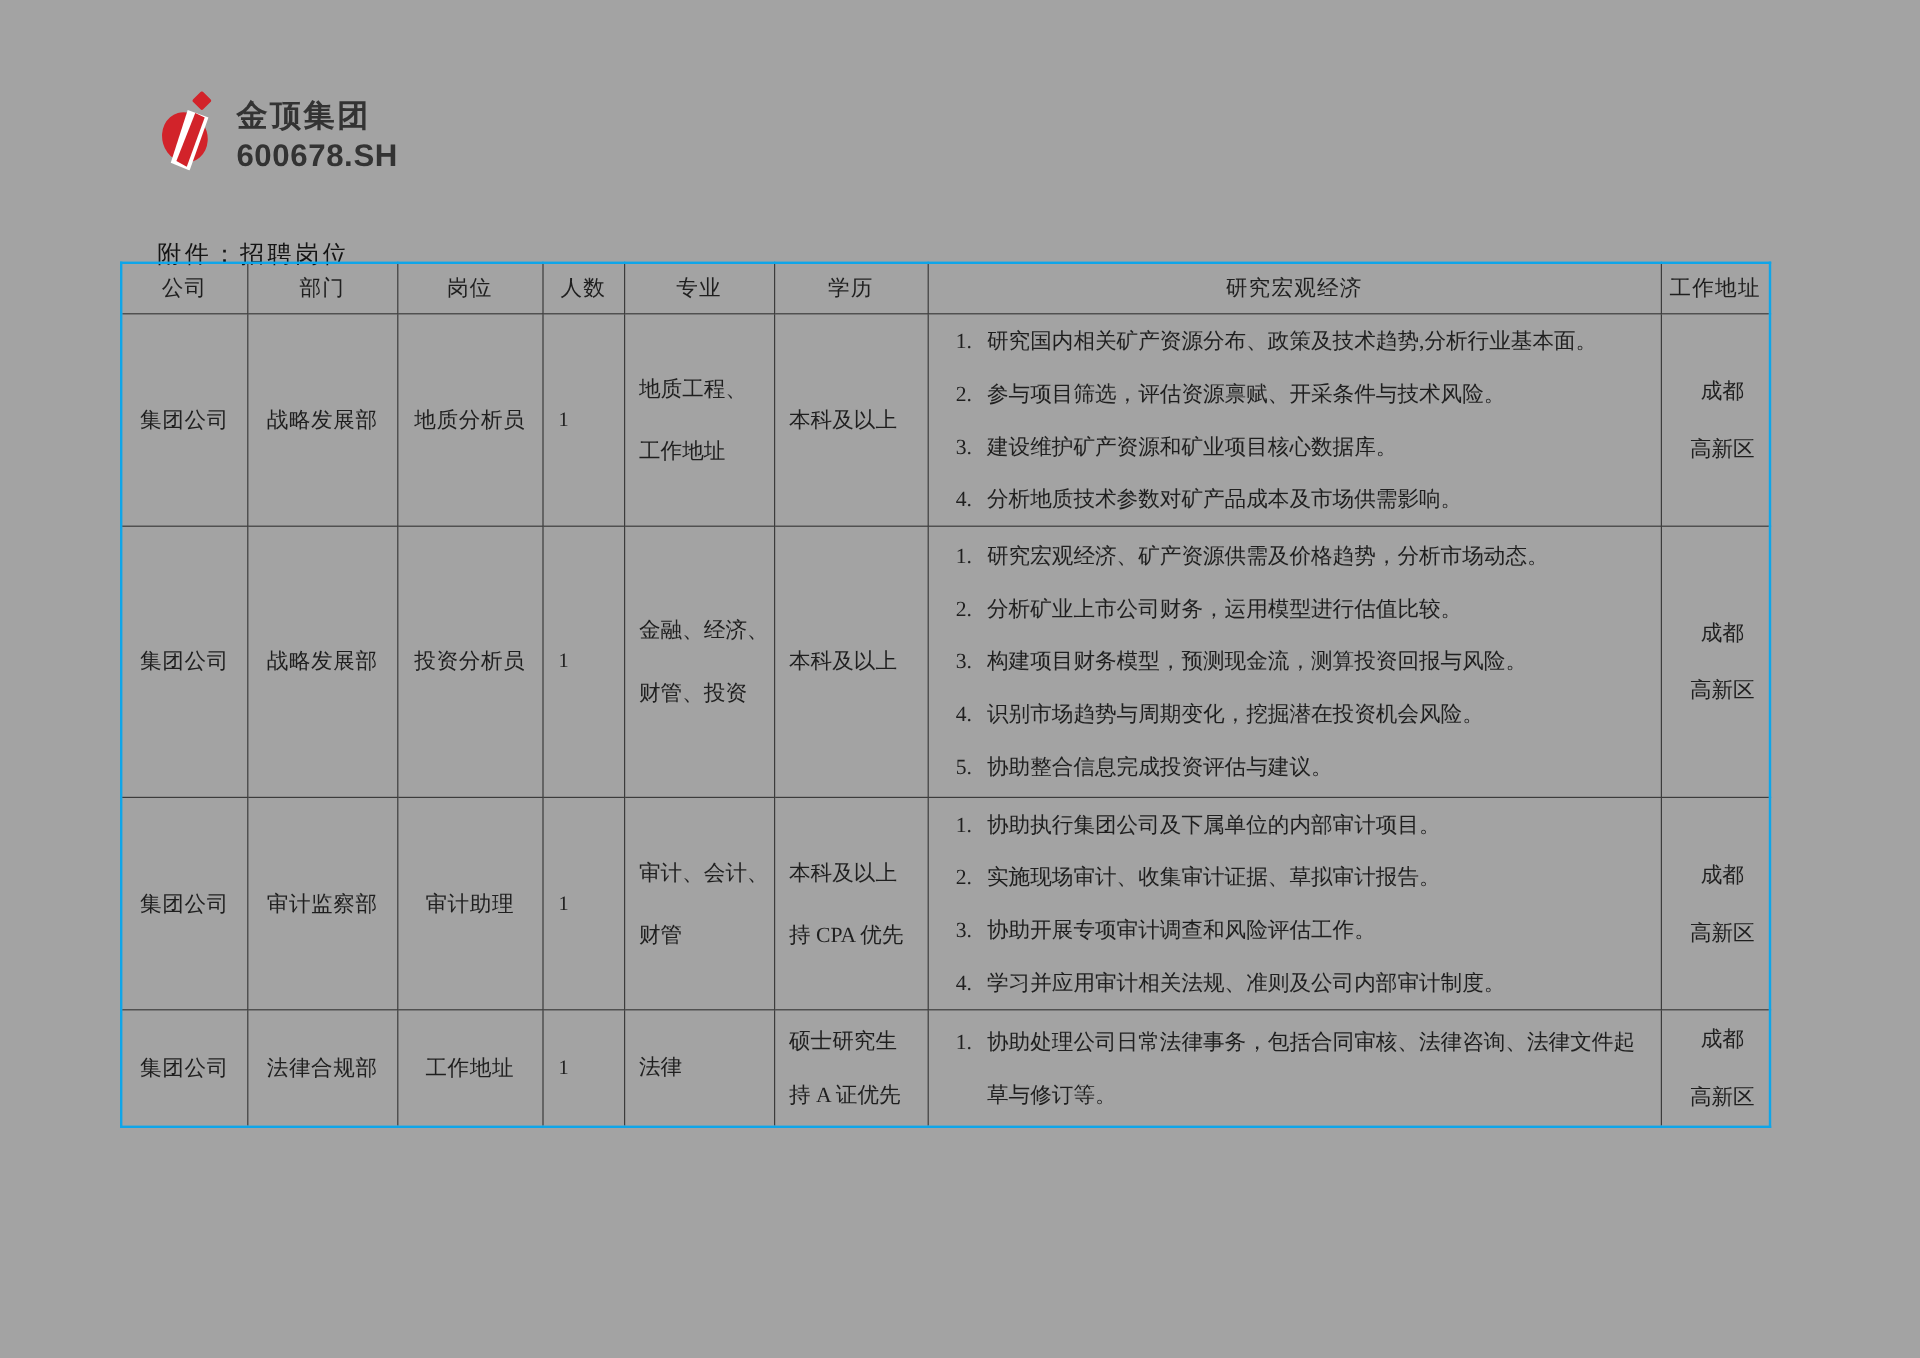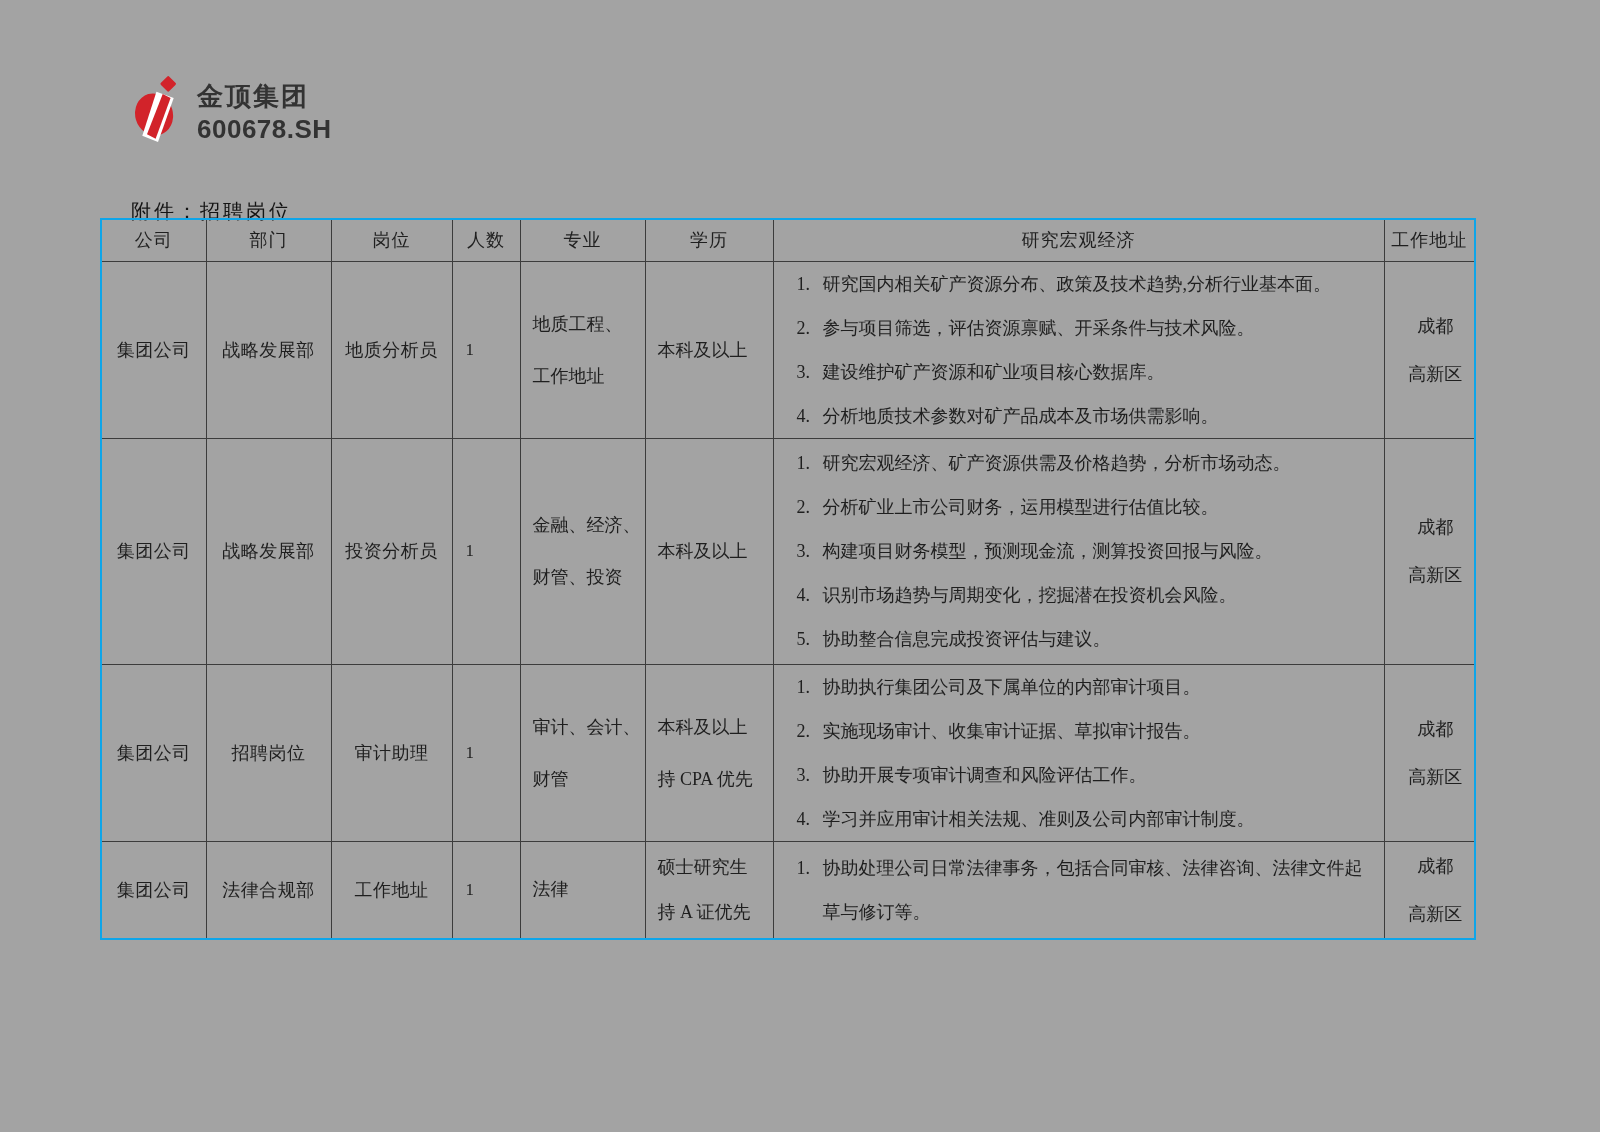--- a/index.html
+++ b/index.html
@@ -164,21 +164,21 @@
           </ol>
         </td>
         <td class="loc">
           <div>成都</div>
           <div>高新区</div>
         </td>
       </tr>
 
       <tr class="r2">
         <td class="center">集团公司</td>
-        <td class="center">招聘岗位</td>
+        <td class="center">审计监察部</td>
         <td class="center">审计助理</td>
         <td class="count">1</td>
         <td class="lines">
           <div>审计、会计、</div>
           <div>财管</div>
         </td>
         <td class="lines">
           <div>本科及以上</div>
           <div>持 CPA 优先</div>
         </td>

